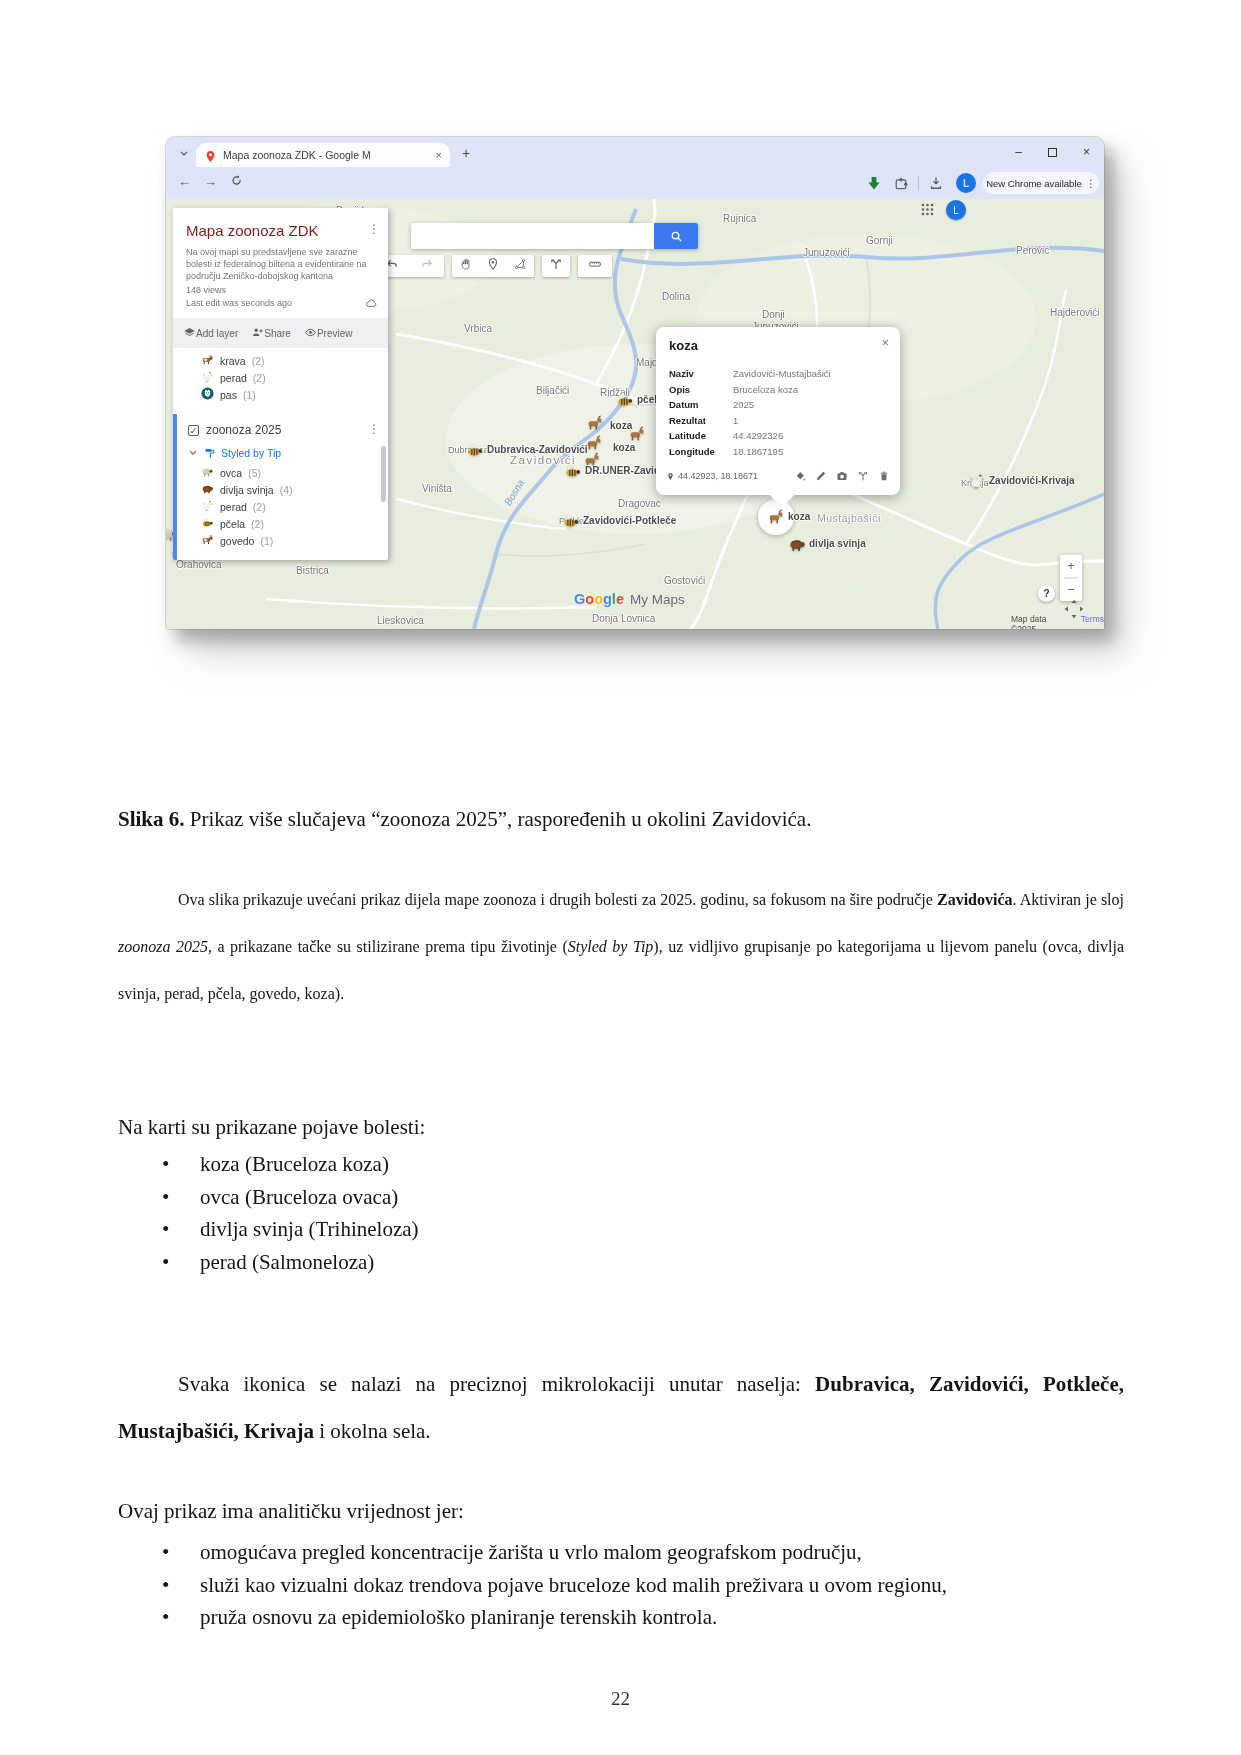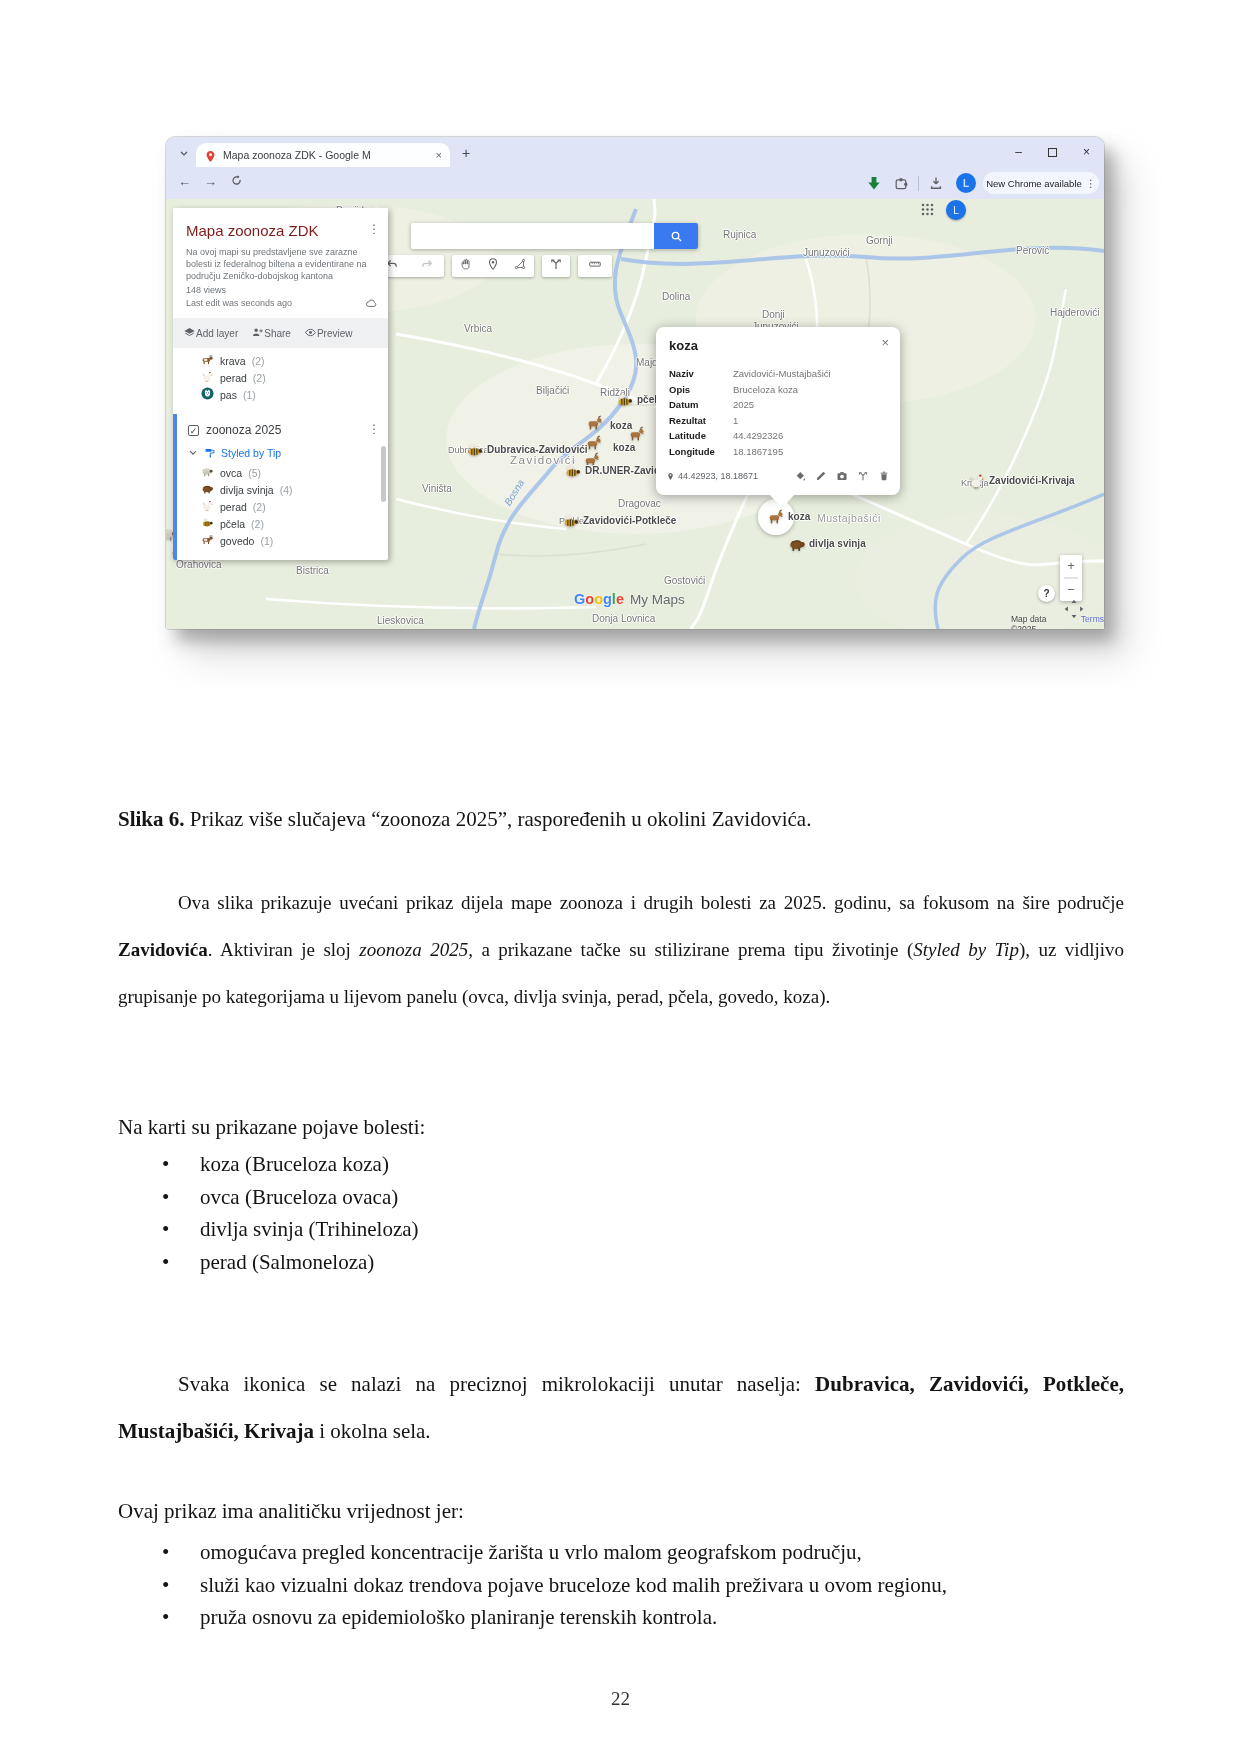--- a/index.html
+++ b/index.html
@@ -126,21 +126,21 @@
   .panbtn{position:absolute;left:897px;top:399px;width:22px;height:22px;z-index:6}
   .attr{position:absolute;left:845px;top:415px;z-index:5;font-size:8.5px;color:#454545;display:flex;gap:9px;
         text-shadow:0 0 2px #fff}
   .attr .terms{color:#5e6bd8}
   .glogo{position:absolute;left:408px;top:391px;z-index:5;display:flex;align-items:center}
   .glogo .gl{font-size:14.5px;font-weight:bold;text-shadow:0 0 2px #fff}
   .glogo .gsuf{font-size:13.5px;color:#63696d;margin-left:6px;text-shadow:0 0 2px #fff}
 
   
   .doc-caption{position:absolute;left:118px;top:786px;width:1006px;font-size:21px}
-  .doc-p1{position:absolute;left:118px;top:860px;width:1006px;font-size:19px;line-height:47px;text-align:justify;text-indent:60px}
+  .doc-p1{position:absolute;left:118px;top:860px;width:1006px;font-size:16px;line-height:47px;text-align:justify;text-indent:60px}
   .doc-h1{position:absolute;left:118px;top:1094px;font-size:21px}
   .doc-ul{position:absolute;left:160px;width:940px;list-style:none;margin:0;padding:0;font-size:21px;line-height:32.5px}
   .doc-ul1{top:1148px}
   .doc-ul2{top:1536px}
   .doc-ul li{padding-left:40px;position:relative}
   .doc-ul li::before{content:"\2022";position:absolute;left:2px}
   .doc-p2{position:absolute;left:118px;top:1340px;width:1006px;font-size:21px;line-height:47px;text-align:justify;text-indent:60px}
   .doc-h2{position:absolute;left:118px;top:1478px;font-size:21px}
   .pageno{position:absolute;left:0;top:1688px;width:100%;text-align:center;font-size:19px;color:#333}
   .b{font-weight:bold}
@@ -227,21 +227,21 @@
       <path d="M330,355 C380,360 430,355 480,345" stroke="#dcdfd3" stroke-width="1.5" fill="none"></path>
       <path d="M455,205 C500,210 530,200 560,190" stroke="#dcdfd3" stroke-width="1.5" fill="none"></path>
       <path d="M700,58 C710,110 700,160 690,200" stroke="#dcdfd3" stroke-width="1.5" fill="none"></path>
       <path d="M470,10 C455,50 440,80 455,115 S480,170 455,205 S405,245 385,270 S340,315 330,355 S315,400 308,430" stroke="#a9c3ea" stroke-width="4" fill="none" opacity=".95"></path>
       <path d="M455,60 C540,75 620,50 700,58 S850,40 938,52" stroke="#a9c3ea" stroke-width="4" fill="none" opacity=".95"></path>
       <path d="M938,295 C870,325 820,335 795,360 S765,400 772,430" stroke="#a9c3ea" stroke-width="3.5" fill="none" opacity=".95"></path>
     </svg>
 
     <div id="labels">
         <span class="mlabel" style="left: 170px; top: 6px;">Donji Lug</span>
-        <span class="mlabel" style="left: 557px; top: 30px;">Rujnica</span>
+        <span class="mlabel" style="left: 557px; top: 14px;">Rujnica</span>
         <span class="mlabel" style="left: 652px; top: 36px; padding-left: 48px;">Gornji</span>
         <span class="mlabel" style="left: 637px; top: 48px;">Junuzovići</span>
         <span class="mlabel" style="left: 850px; top: 46px;">Perović</span>
         <span class="mlabel" style="left: 496px; top: 92px;">Dolina</span>
         <span class="mlabel" style="left: 596px; top: 110px;">Donji</span>
         <span class="mlabel" style="left: 586px; top: 122px;">Junuzovići</span>
         <span class="mlabel" style="left: 298px; top: 124px;">Vrbica</span>
         <span class="mlabel" style="left: 884px; top: 108px;">Hajderovići</span>
         <span class="mlabel" style="left: 470px; top: 158px;">Majdan</span>
         <span class="mlabel" style="left: 370px; top: 186px;">Biljačići</span>

